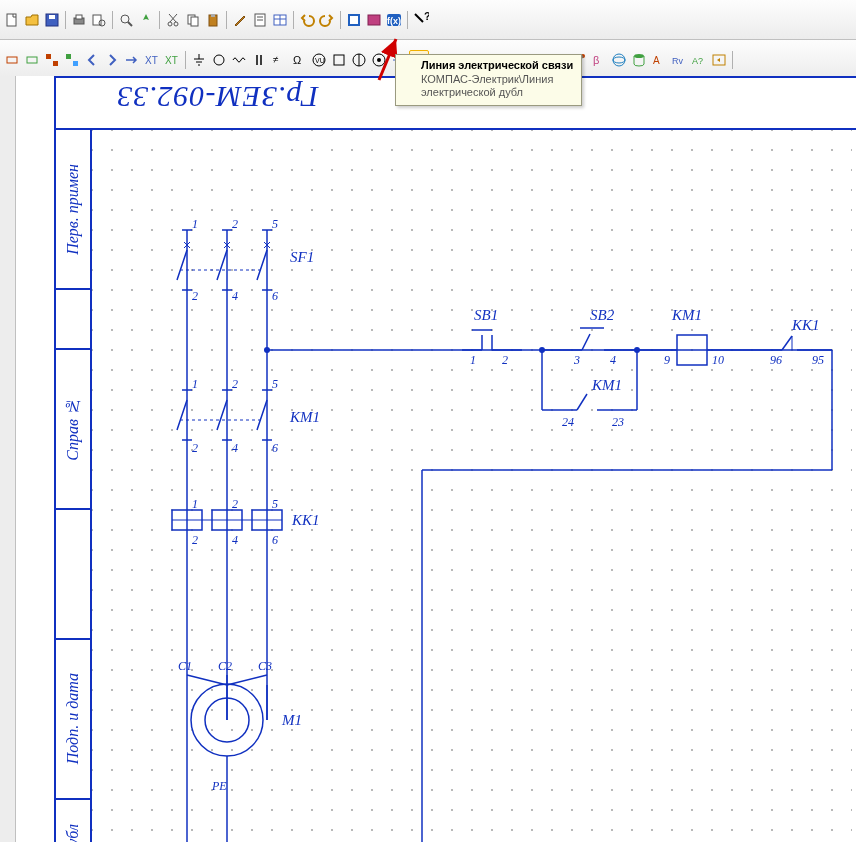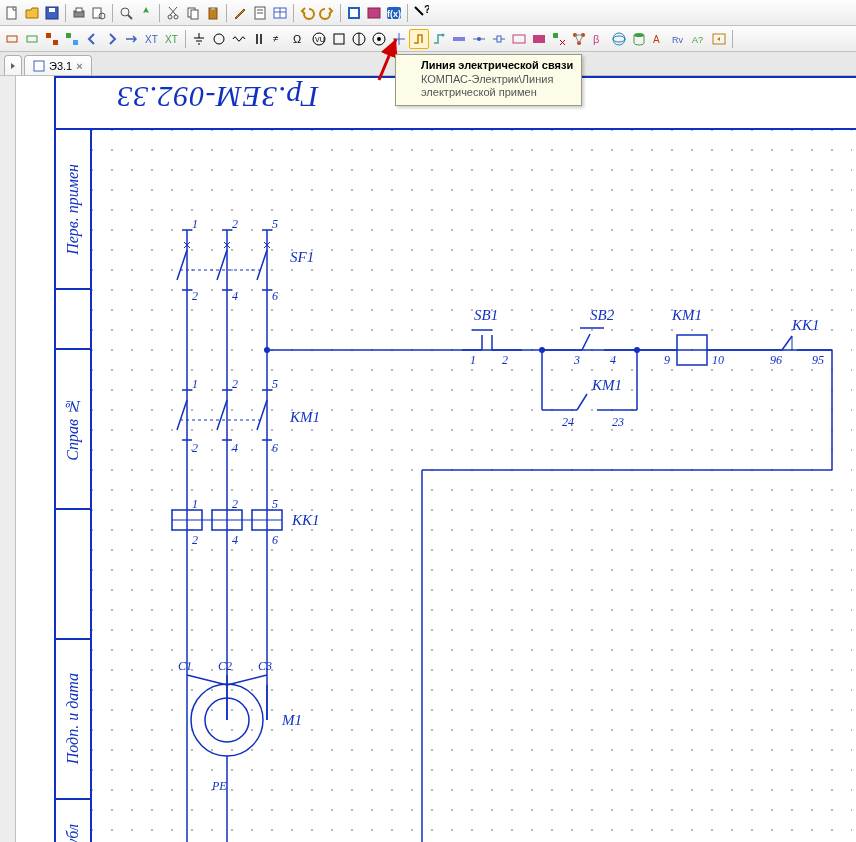--- a/index.html
+++ b/index.html
@@ -8,21 +8,21 @@
     font-size: 11px;
     background: #f0f0f0;
     width: 856px;
     height: 842px;
     overflow: hidden;
     position: relative;
   }
   .toolbar {
     background: linear-gradient(#fdfdfd, #ececec);
     border-bottom: 1px solid #c0c0c0;
-    height: 26px;
+    height: 40px;
     display: flex;
     align-items: center;
     padding: 0 2px;
     gap: 0;
   }
   .tb-btn {
     width: 20px; height: 20px;
     display: flex; align-items: center; justify-content: center;
     border: 1px solid transparent;
     border-radius: 2px;
@@ -721,15 +721,15 @@
         <path d="M0 0L6 3L0 6z" fill="#d00000"></path>
       </marker>
     </defs>
   <line x1="5" y1="45" x2="22" y2="4" stroke="#d00000" stroke-width="3" marker-end="url(#ah)"></line>
 </svg>
 
 <div class="tooltip">
   <div class="tt-title">Линия электрической связи</div>
   <div class="tt-body">
     <span>КОМПАС-Электрик\Линия</span><br>
-    <span>электрической примен</span>
+    <span>электрической дубл</span>
   </div>
 </div>
 
 </body></html>

